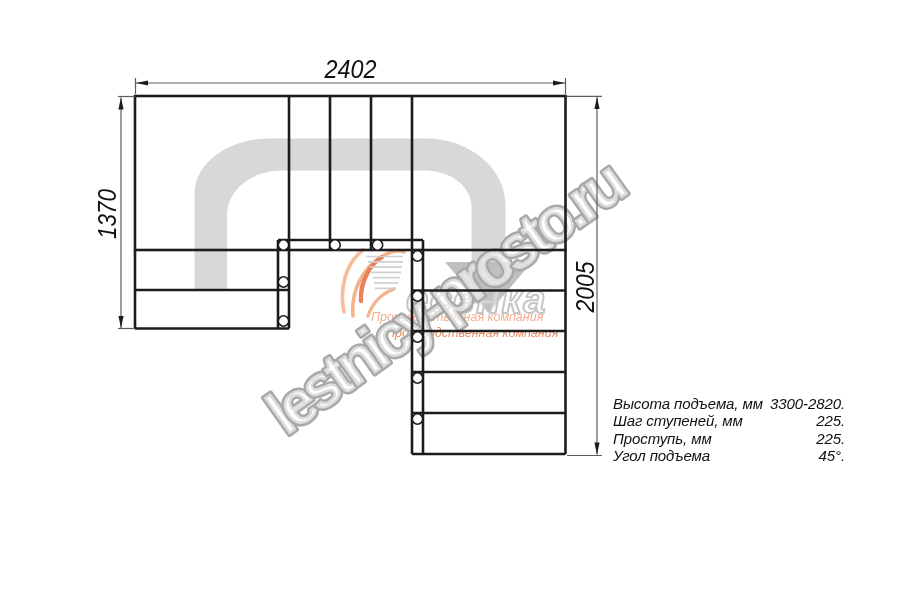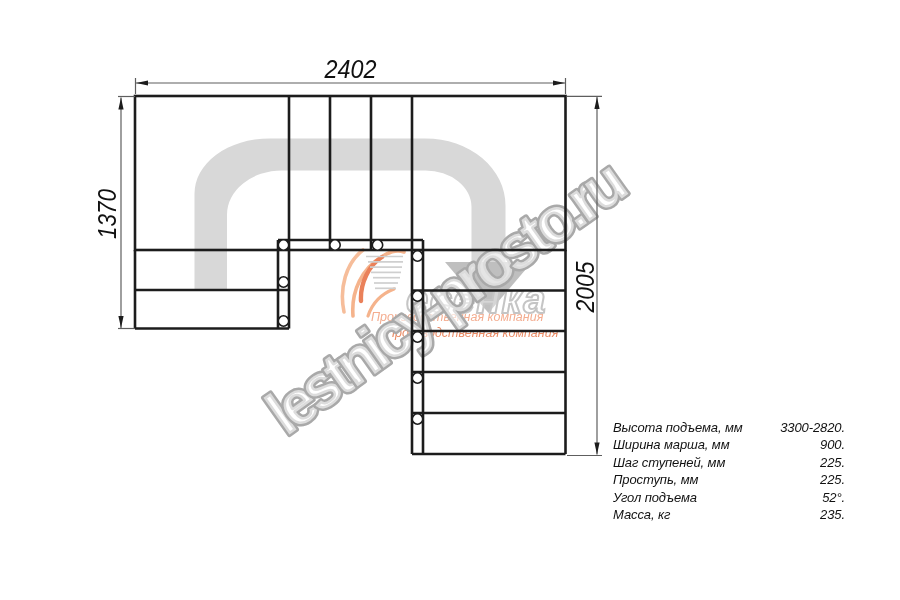--- a/index.html
+++ b/index.html
@@ -1,20 +1,20 @@
 <!DOCTYPE html>
 <html><head>
 <meta charset="utf-8">
 <style>
   html,body{margin:0;padding:0;background:#ffffff;}
   #page{position:relative;width:900px;height:600px;overflow:hidden;background:#ffffff;
         font-family:"Liberation Sans", sans-serif;}
   svg{position:absolute;left:0;top:0;}
-  .tbl{position:absolute;left:613px;top:419px;width:232px;font-style:italic;
-       font-size:13px;color:#111;letter-spacing:-0.1px;}
+  .tbl{position:absolute;left:613px;top:395px;width:232px;font-style:italic;
+       font-size:15px;color:#111;letter-spacing:-0.1px;}
   .tbl .row{height:17.4px;line-height:17.4px;position:relative;white-space:nowrap;}
   .tbl .v{position:absolute;right:0;top:0;}
 </style>
 </head>
 <body>
 <div id="page">
 <svg width="900" height="600" viewBox="0 0 900 600">
 
   <path d="M 194.5 290 L 194.5 194 A 75 55 0 0 1 269.5 138.5 L 425.5 138.5 A 80 67 0 0 1 505.5 205.5 L 505.5 263 L 471.5 263 L 471.5 207 A 46 36.5 0 0 0 425.5 170.5 L 282 170.5 A 55 44 0 0 0 227 214.5 L 227 290 Z" fill="#d8d8d8"></path>
 
@@ -137,23 +137,21 @@
   </g>
   <polygon points="597,97 594.4,109 599.6,109" fill="#1c1c1c"></polygon>
   <polygon points="597,454.5 594.4,442.5 599.6,442.5" fill="#1c1c1c"></polygon>
   <text x="0" y="0" transform="translate(594,287) rotate(-90)" text-anchor="middle" font-family="Liberation Sans, sans-serif" font-size="26.5" font-style="italic" fill="#111" textLength="51" lengthAdjust="spacingAndGlyphs">2005</text>
 </svg>
 
 <div class="tbl">
 
   <div class="row">Высота подъема, мм<span class="v">3300-2820.</span></div>
 
-  <div class="row">Ширина марша, мм<span class="v">900.</span></div>
 
   <div class="row">Шаг ступеней, мм<span class="v">225.</span></div>
 
   <div class="row">Проступь, мм<span class="v">225.</span></div>
 
-  <div class="row">Угол подъема<span class="v">52°.</span></div>
+  <div class="row">Угол подъема<span class="v">45°.</span></div>
 
-  <div class="row">Масса, кг<span class="v">235.</span></div>
 </div>
 </div>
 
 </body></html>

